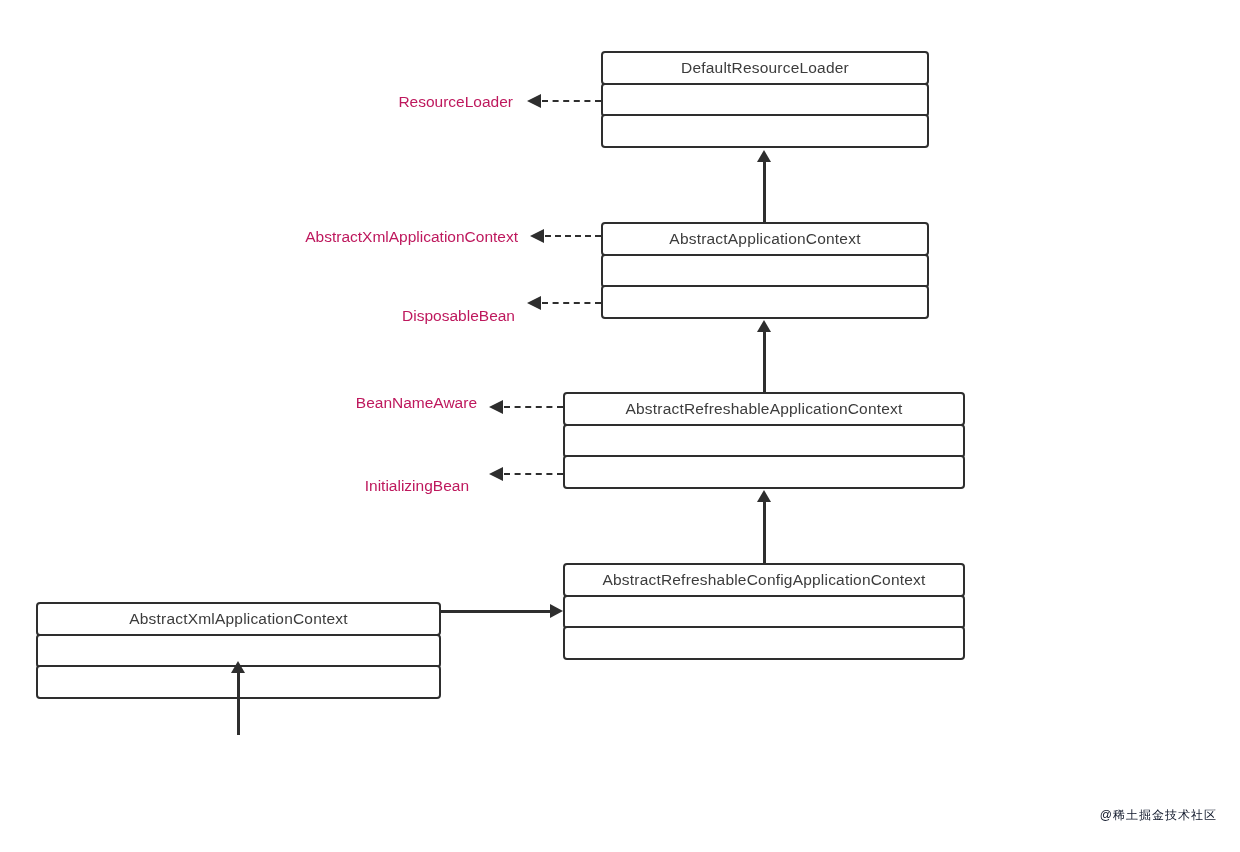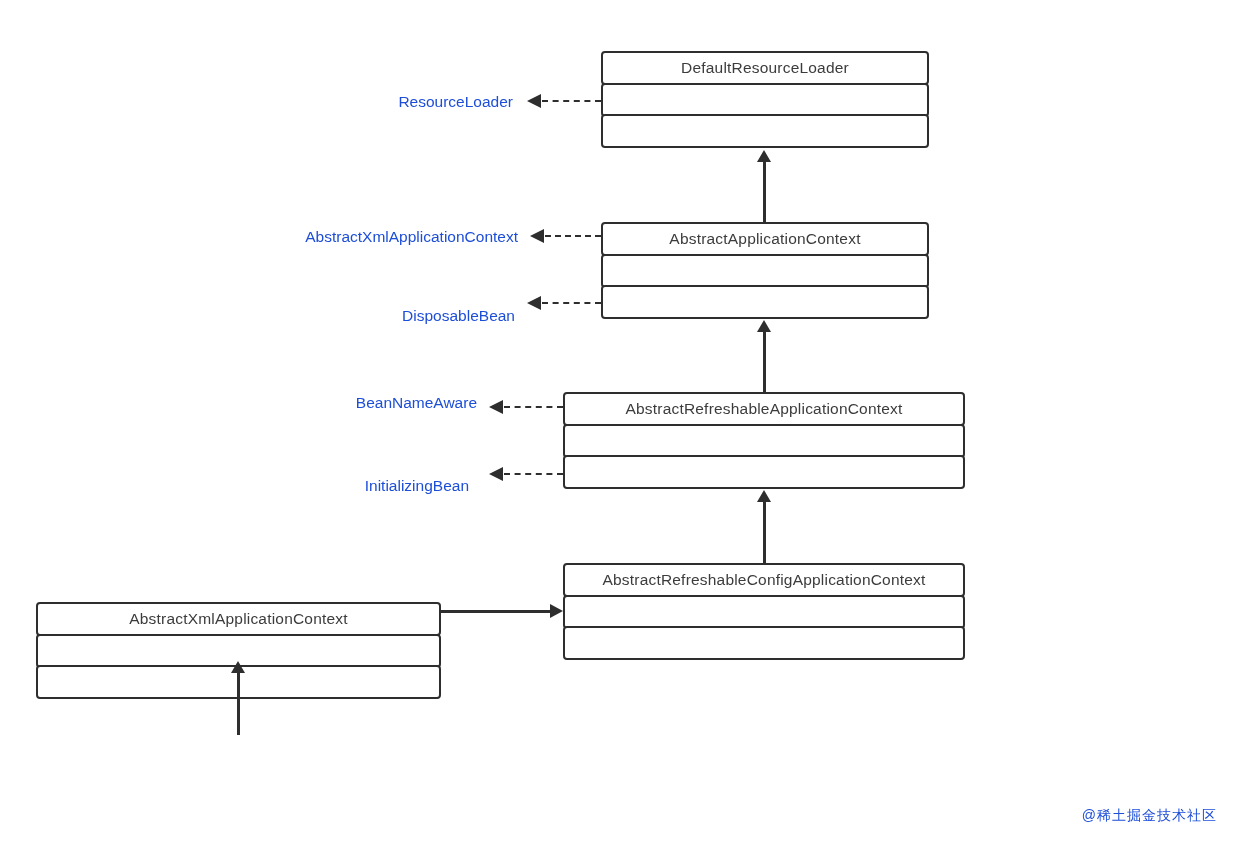--- a/index.html
+++ b/index.html
@@ -37,21 +37,21 @@
     font-size: 15.5px;
     color: #3c3c3c;
     letter-spacing: 0.2px;
     white-space: nowrap;
   }
 
   
   .iface-label {
     position: absolute;
     font-size: 15.5px;
-    color: #1d4ed8;
+    color: #be185d;
     white-space: nowrap;
     text-align: right;
     line-height: 20px;
   }
 
   
   .shaft-v {
     position: absolute;
     width: 2.5px;
     background: #2e2e2e;
@@ -87,22 +87,22 @@
     width: 0; height: 0;
     border-top: 7px solid transparent;
     border-bottom: 7px solid transparent;
     border-right: 14px solid #2e2e2e;
   }
 
   .watermark {
     position: absolute;
     right: 23px;
     top: 807px;
-    font-size: 14px;
-    color: #1d4ed8;
+    font-size: 12px;
+    color: #0f172a;
     letter-spacing: 1px;
     white-space: nowrap;
   }
 </style>
 </head>
 <body>
 
 <div class="canvas">
 
   <div class="class-box" style="left:601px; top:51px; width:328px;">

